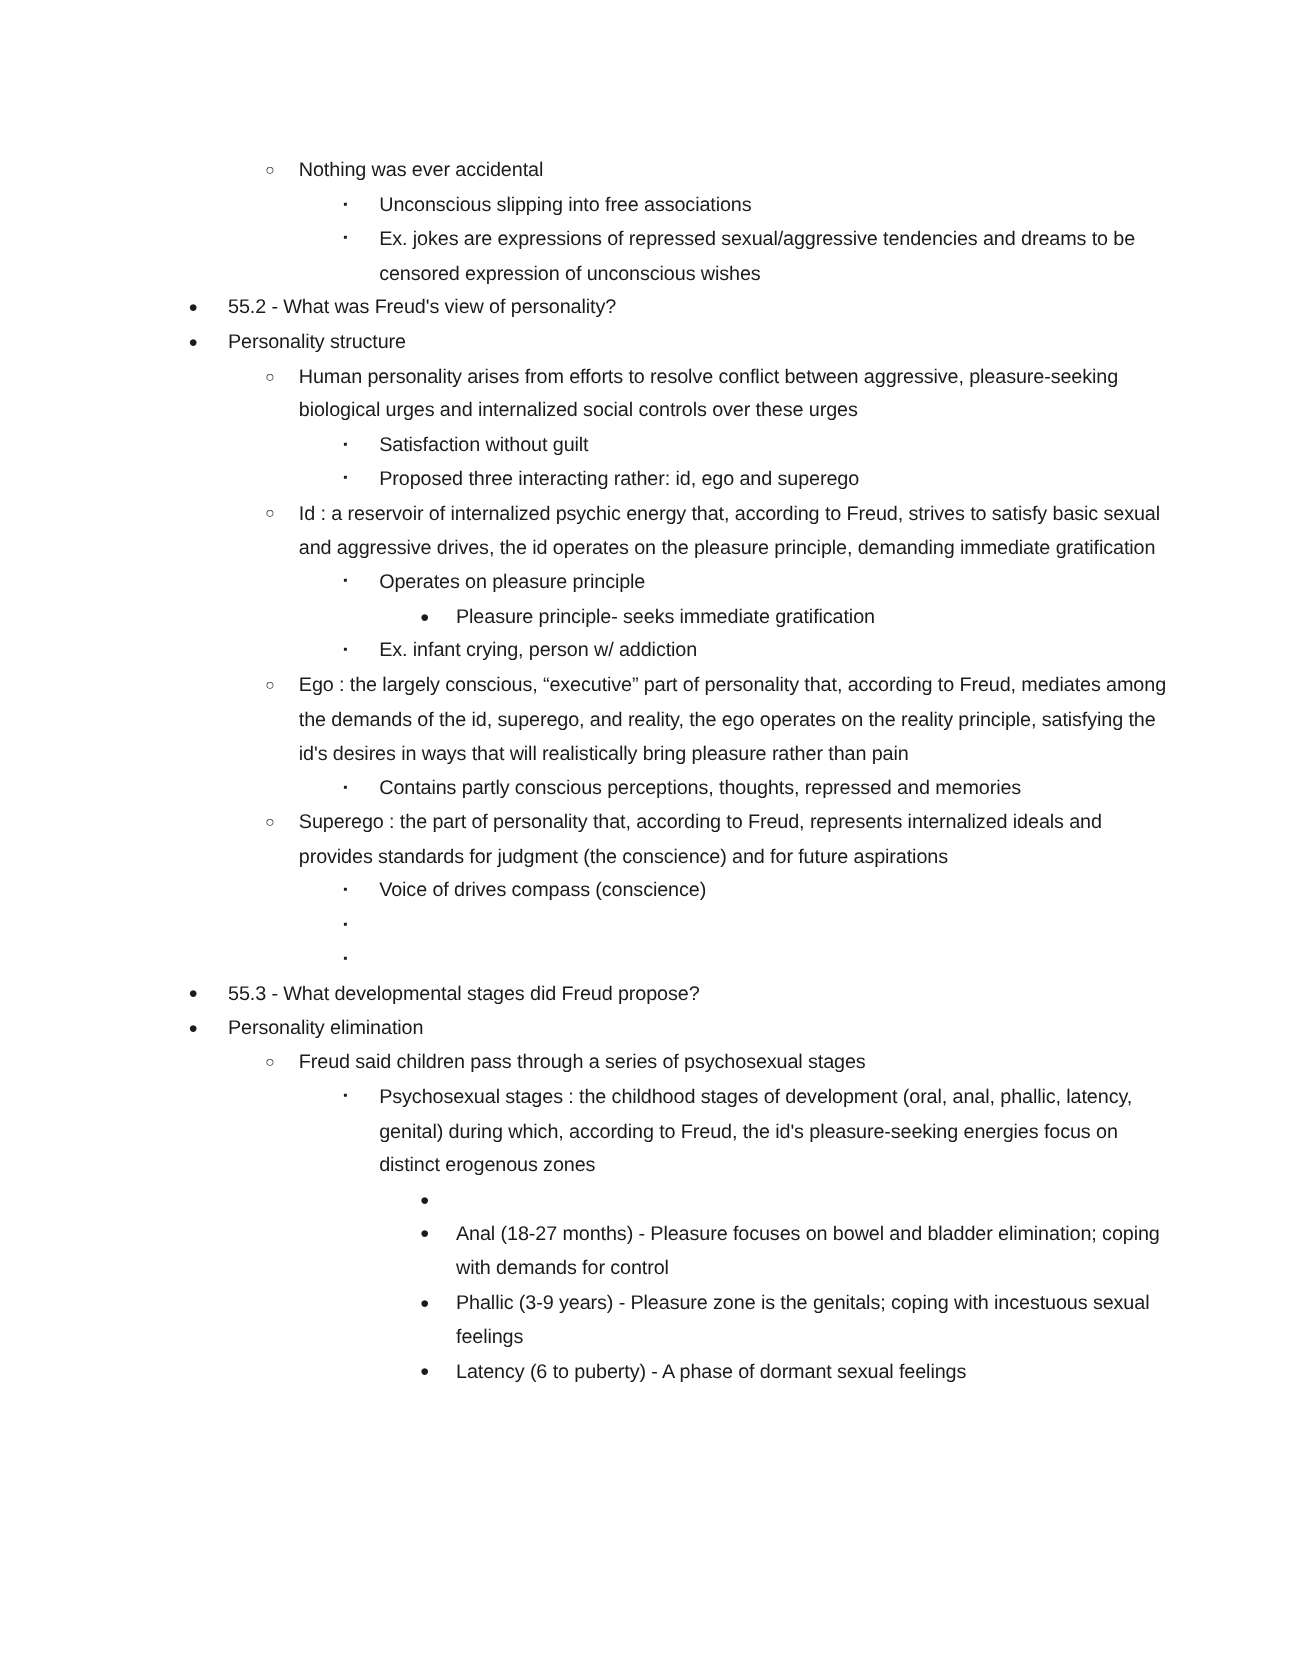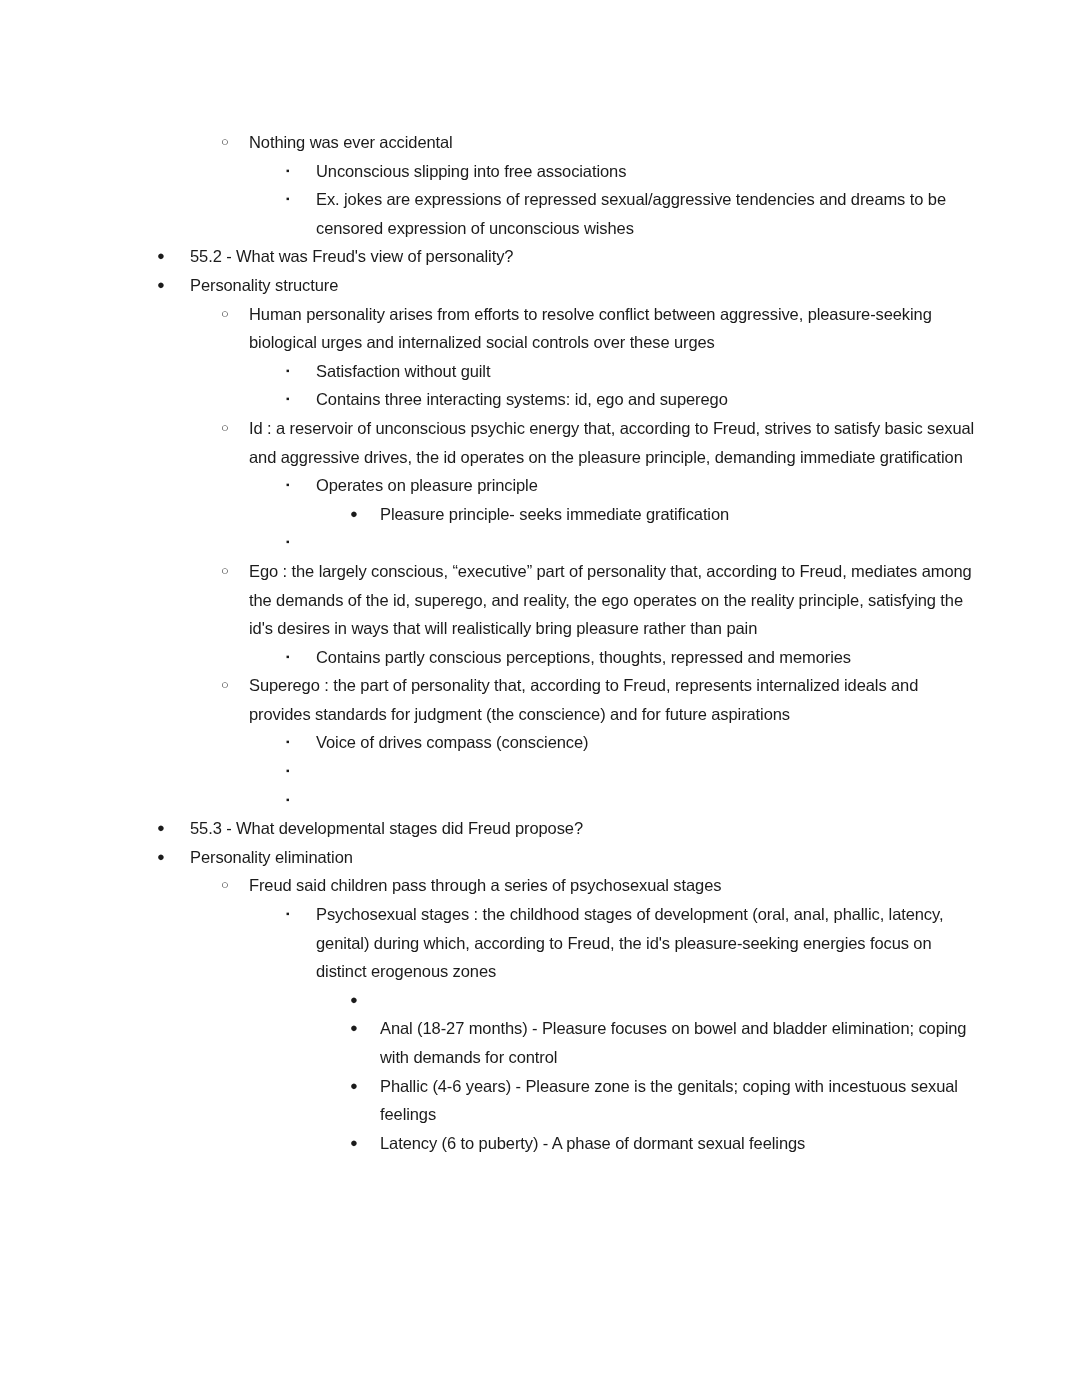--- a/index.html
+++ b/index.html
@@ -85,36 +85,37 @@
       <div class="li l2">
         <span class="bullet b-circle">○</span>
         <span class="txt">Human personality arises from efforts to resolve conflict between aggressive, pleasure-seeking biological urges and internalized social controls over these urges</span>
       </div>
       <div class="li l3">
         <span class="bullet b-square">▪</span>
         <span class="txt">Satisfaction without guilt</span>
       </div>
       <div class="li l3">
         <span class="bullet b-square">▪</span>
-        <span class="txt">Contains three interacting systems: id, ego and superego</span>
+        <span class="txt">Proposed three interacting rather: id, ego and superego</span>
       </div>
       <div class="li l2">
         <span class="bullet b-circle">○</span>
-        <span class="txt">Id : a reservoir of unconscious psychic energy that, according to Freud, strives to satisfy basic sexual and aggressive drives, the id operates on the pleasure principle, demanding immediate gratification</span>
+        <span class="txt">Id : a reservoir of internalized psychic energy that, according to Freud, strives to satisfy basic sexual and aggressive drives, the id operates on the pleasure principle, demanding immediate gratification</span>
       </div>
       <div class="li l3">
         <span class="bullet b-square">▪</span>
         <span class="txt">Operates on pleasure principle</span>
       </div>
       <div class="li l4">
         <span class="bullet b-disc">●</span>
         <span class="txt">Pleasure principle- seeks immediate gratification</span>
       </div>
       <div class="li l3">
         <span class="bullet b-square">▪</span>
+        <span class="txt">Ex. infant crying, person w/ addiction</span>
       </div>
       <div class="li l2">
         <span class="bullet b-circle">○</span>
         <span class="txt">Ego : the largely conscious, “executive” part of personality that, according to Freud, mediates among the demands of the id, superego, and reality, the ego operates on the reality principle, satisfying the id's desires in ways that will realistically bring pleasure rather than pain</span>
       </div>
       <div class="li l3">
         <span class="bullet b-square">▪</span>
         <span class="txt">Contains partly conscious perceptions, thoughts, repressed and memories</span>
       </div>
       <div class="li l2">
@@ -149,20 +150,20 @@
       </div>
       <div class="li l4">
         <span class="bullet b-disc">●</span>
       </div>
       <div class="li l4">
         <span class="bullet b-disc">●</span>
         <span class="txt">Anal (18-27 months) - Pleasure focuses on bowel and bladder elimination; coping with demands for control</span>
       </div>
       <div class="li l4">
         <span class="bullet b-disc">●</span>
-        <span class="txt">Phallic (4-6 years) - Pleasure zone is the genitals; coping with incestuous sexual feelings</span>
+        <span class="txt">Phallic (3-9 years) - Pleasure zone is the genitals; coping with incestuous sexual feelings</span>
       </div>
       <div class="li l4">
         <span class="bullet b-disc">●</span>
         <span class="txt">Latency (6 to puberty) - A phase of dormant sexual feelings</span>
       </div>
     </div>
 </div>
 
 </body></html>

